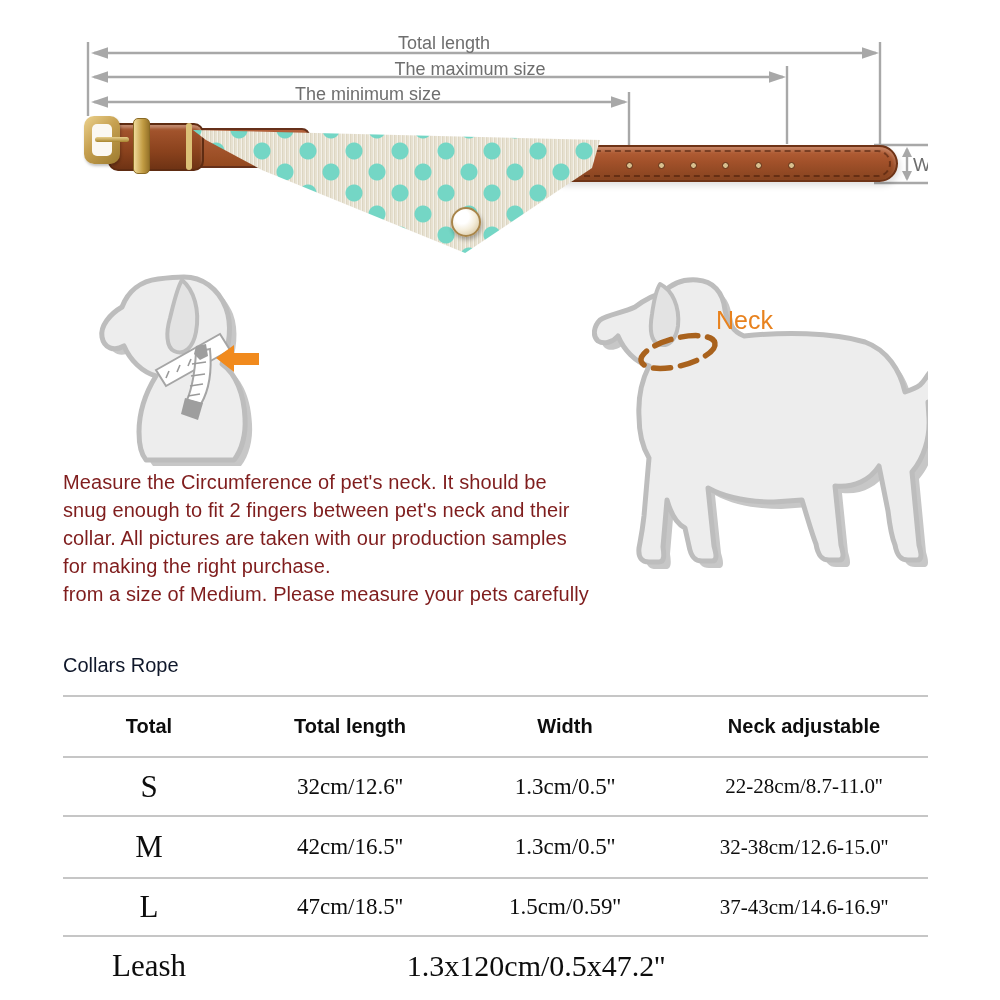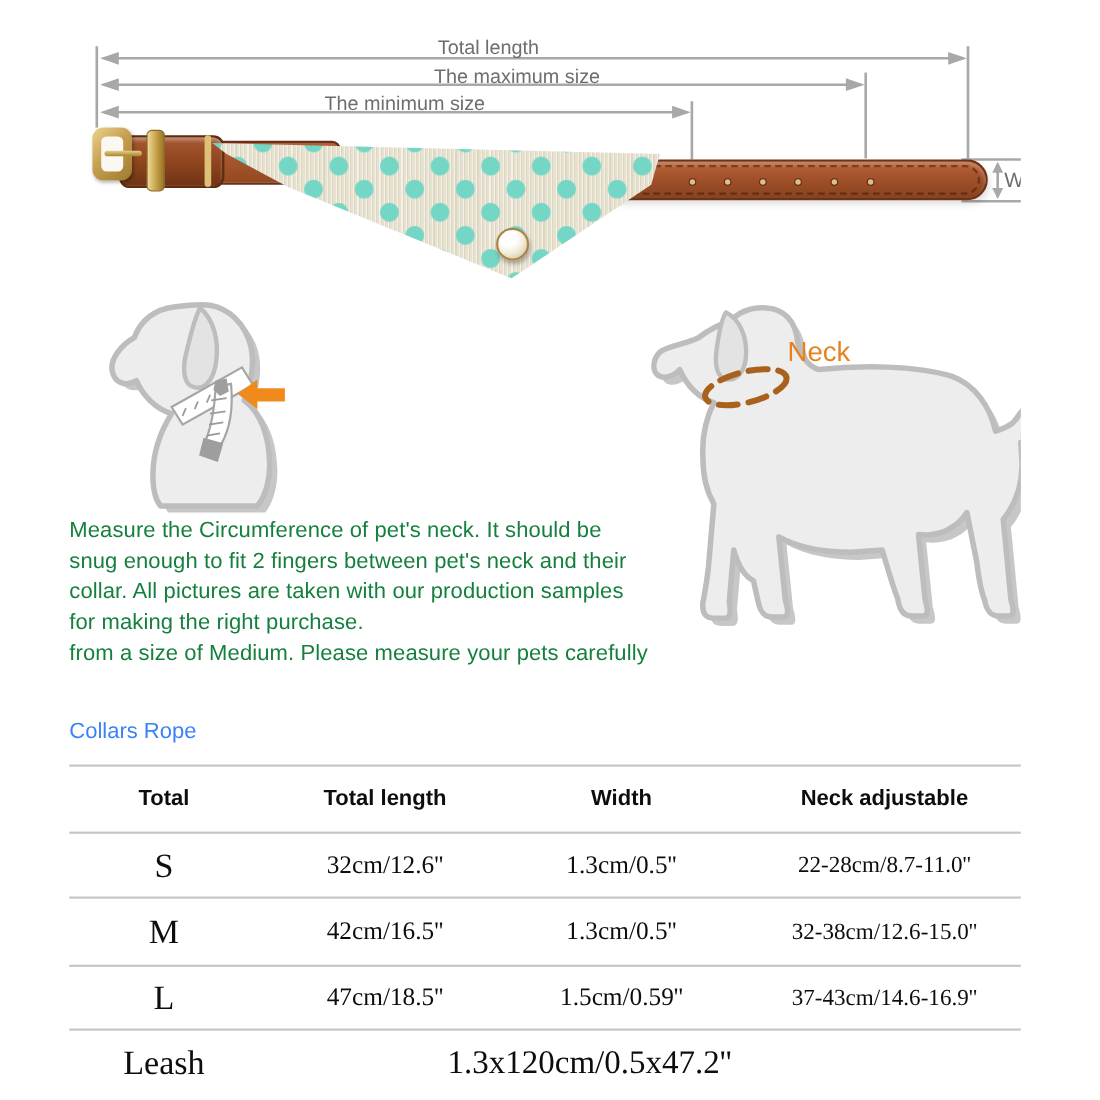--- a/index.html
+++ b/index.html
@@ -50,25 +50,25 @@
           repeating-linear-gradient(90deg, rgba(255,255,255,.5) 0 1px, rgba(190,180,155,.25) 1px 2px, rgba(255,255,255,0) 2px 4px);
         background-size:46px 42px,46px 42px,46px 42px,46px 42px,auto;
         background-position:8px 6px,31px 27px,8px 6px,31px 27px,0 0;
         clip-path:polygon(1.9% 4.5%,98.8% 11.9%,96.9% 32.8%,66.7% 96.3%,18.3% 34.3%,5% 11.9%);
         filter:drop-shadow(2px 4px 4px rgba(0,0,0,.15));}
   .pearl{position:absolute;left:451px;top:207px;width:30px;height:30px;border-radius:50%;
         background:radial-gradient(circle at 35% 30%, #ffffff 0 28%, #f3ecd9 55%, #cdb98e 100%);
         border:2px solid #a8854a;box-sizing:border-box;box-shadow:1px 3px 4px rgba(0,0,0,.3);}
 
   
-  .ptext{position:absolute;left:63px;top:468px;width:600px;color:#15803d;
+  .ptext{position:absolute;left:63px;top:468px;width:600px;color:#7f1d1d;
          font-size:20px;line-height:28px;letter-spacing:.1px;}
 
   
-  .t-title{position:absolute;left:63px;top:654px;font-size:20px;color:#3b82f6;}
+  .t-title{position:absolute;left:63px;top:654px;font-size:20px;color:#0f172a;}
   .sizetable{position:absolute;left:63px;top:695px;width:880px;}
   .t-row{display:grid;grid-template-columns:172px 230px 200px 278px;
          border-top:2px solid #c6c6c6;box-sizing:border-box;position:relative;}
   .t-row.header{height:61px;font-weight:bold;font-size:20px;color:#0d0d0d;}
   .t-row.r1{height:59px;}
   .t-row.r2{height:62px;}
   .t-row.r3{height:58px;}
   .t-row.leash{height:60px;}
   .t-cell{display:flex;align-items:center;justify-content:center;}
   .serif{font-family:"Liberation Serif","DejaVu Serif",serif;color:#0d0d0d;}

